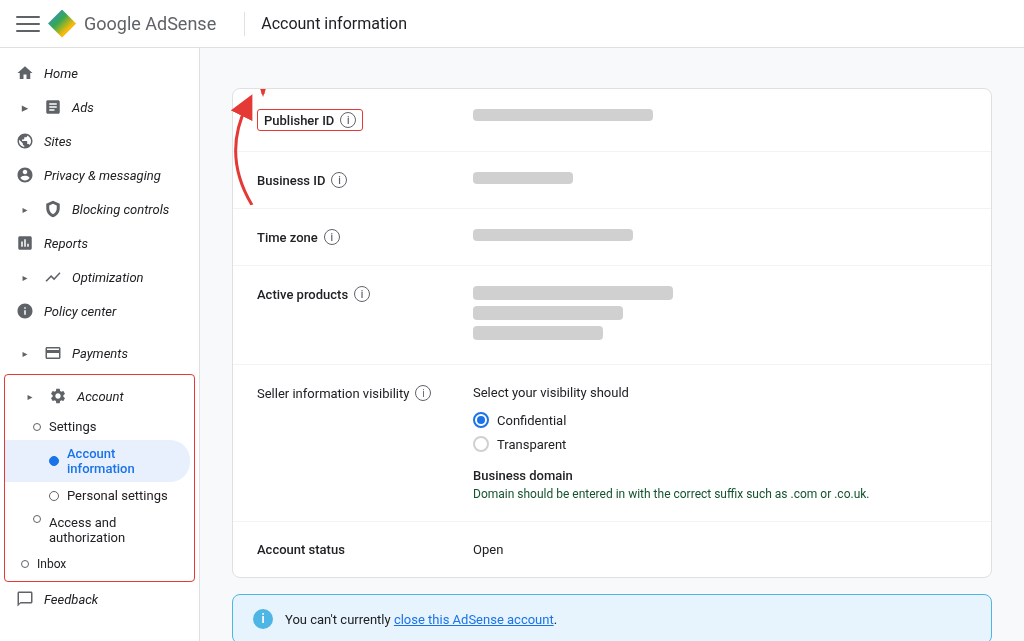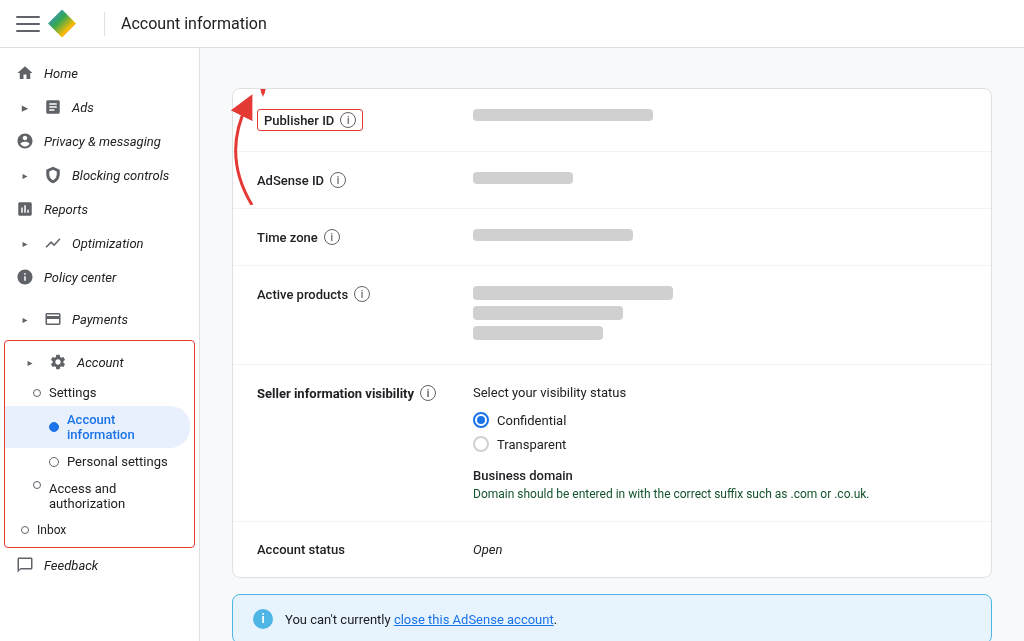--- a/index.html
+++ b/index.html
@@ -111,39 +111,39 @@
       justify-content: center;
       font-size: 10px;
       color: #5f6368;
       flex-shrink: 0;
       cursor: pointer;
     }
 
     
     .seller-section { padding: 20px 24px; border-bottom: 1px solid #f1f3f4; }
     .seller-top { display: flex; gap: 16px; align-items: flex-start; }
-    .seller-label { font-size: 13px; font-weight: 700; min-width: 200px; display: flex; align-items: center; gap: 6px; }
+    .seller-label { font-size: 13px; font-weight: 400; min-width: 200px; display: flex; align-items: center; gap: 6px; }
     .seller-right { flex: 1; }
     .visibility-title { font-size: 13px; color: #202124; margin-bottom: 12px; }
     .radio-option { display: flex; align-items: center; gap: 8px; margin-bottom: 8px; font-size: 13px; }
     .radio-btn {
       width: 16px; height: 16px; border-radius: 50%; border: 2px solid #d0d0d0;
       display: flex; align-items: center; justify-content: center; flex-shrink: 0;
     }
     .radio-btn.selected { border-color: #1a73e8; }
     .radio-btn.selected::after { content: ''; width: 8px; height: 8px; border-radius: 50%; background: #1a73e8; }
 
     .business-domain-section { margin-top: 16px; }
     .biz-label { font-size: 13px; font-weight: 500; color: #202124; margin-bottom: 4px; }
     .biz-sublabel { font-size: 12px; color: #14532d; }
 
     
     .status-row { display: flex; align-items: center; padding: 20px 24px; gap: 16px; }
     .status-label { font-size: 13px; font-weight: 500; min-width: 200px; }
-    .status-value { font-size: 13px; color: #202124; font-style: italic; }
+    .status-value { font-size: 13px; color: #202124; }
 
     
     .info-banner {
       background: #e8f4fd;
       border: 1px solid #4db6e4;
       border-radius: 8px;
       padding: 14px 20px;
       display: flex;
       align-items: center;
       gap: 12px;
@@ -162,20 +162,21 @@
 <body>
 
 <div class="topbar">
   <div class="topbar-menu-icon">
     <span></span>
       <span></span>
       <span></span>
   </div>
   <div class="topbar-logo">
     <div class="logo-diamond"></div>
+    <span class="topbar-brand">Google AdSense</span>
   </div>
   <div class="topbar-divider"></div>
   <span class="topbar-title">Account information</span>
 </div>
 
 <div class="layout">
 
   <nav class="sidebar">
 
     <div class="sidebar-item">
@@ -190,20 +191,28 @@
     <div class="sidebar-item">
       <span class="sidebar-icon">▸</span>
       <span class="sidebar-icon">
         <svg viewBox="0 0 24 24">
             <path d="M19 3H5c-1.1 0-2 .9-2 2v14c0 1.1.9 2 2 2h14c1.1 0 2-.9 2-2V5c0-1.1-.9-2-2-2zm-5 14H7v-2h7v2zm3-4H7v-2h10v2zm0-4H7V7h10v2z"></path>
           </svg>
       </span>
       <span class="sidebar-item-label">Ads</span>
     </div>
 
+    <div class="sidebar-item">
+      <span class="sidebar-icon">
+        <svg viewBox="0 0 24 24">
+            <path d="M12 2C6.48 2 2 6.48 2 12s4.48 10 10 10 10-4.48 10-10S17.52 2 12 2zm-1 17.93c-3.95-.49-7-3.85-7-7.93 0-.62.08-1.21.21-1.79L9 15v1c0 1.1.9 2 2 2v1.93zm6.9-2.54c-.26-.81-1-1.39-1.9-1.39h-1v-3c0-.55-.45-1-1-1H8v-2h2c.55 0 1-.45 1-1V7h2c1.1 0 2-.9 2-2v-.41c2.93 1.19 5 4.06 5 7.41 0 2.08-.8 3.97-2.1 5.39z"></path>
+          </svg>
+      </span>
+      <span class="sidebar-item-label">Sites</span>
+    </div>
 
     <div class="sidebar-item">
       <span class="sidebar-icon">
         <svg viewBox="0 0 24 24">
             <path d="M12 2C6.48 2 2 6.48 2 12s4.48 10 10 10 10-4.48 10-10S17.52 2 12 2zm0 3c1.66 0 3 1.34 3 3s-1.34 3-3 3-3-1.34-3-3 1.34-3 3-3zm0 14.2c-2.5 0-4.71-1.28-6-3.22.03-1.99 4-3.08 6-3.08 1.99 0 5.97 1.09 6 3.08-1.29 1.94-3.5 3.22-6 3.22z"></path>
           </svg>
       </span>
       <span class="sidebar-item-label">Privacy &amp; messaging</span>
     </div>
 
@@ -339,21 +348,21 @@
               <polygon points="0 0, 10 3.5, 0 7" fill="#e53935"></polygon>
             </marker>
           </defs>
           <line x1="50" y1="10" x2="50" y2="95" stroke="#e53935" stroke-width="3" marker-end="url(#arrowhead2)"></line>
           <line x1="10" y1="10" x2="50" y2="10" stroke="#e53935" stroke-width="3"></line>
         </svg>
       </div>
 
       <div class="info-row">
         <div class="info-label">
-          <span>AdSense ID</span>
+          <span>Business ID</span>
           <span class="info-icon">i</span>
         </div>
         <div class="info-value">
           <div class="blurred-block" style="width: 100px;"></div>
         </div>
       </div>
 
       <div class="info-row">
         <div class="info-label">
           <span>Time zone</span>
@@ -376,21 +385,21 @@
         </div>
       </div>
 
       <div class="seller-section">
         <div class="seller-top">
           <div class="seller-label">
             <span>Seller information visibility</span>
             <span class="info-icon">i</span>
           </div>
           <div class="seller-right">
-            <div class="visibility-title">Select your visibility status</div>
+            <div class="visibility-title">Select your visibility should</div>
             <div class="radio-option">
               <div class="radio-btn selected"></div>
               <span>Confidential</span>
             </div>
             <div class="radio-option">
               <div class="radio-btn"></div>
               <span>Transparent</span>
             </div>
             <div class="business-domain-section">
               <div class="biz-label">Business domain</div>

